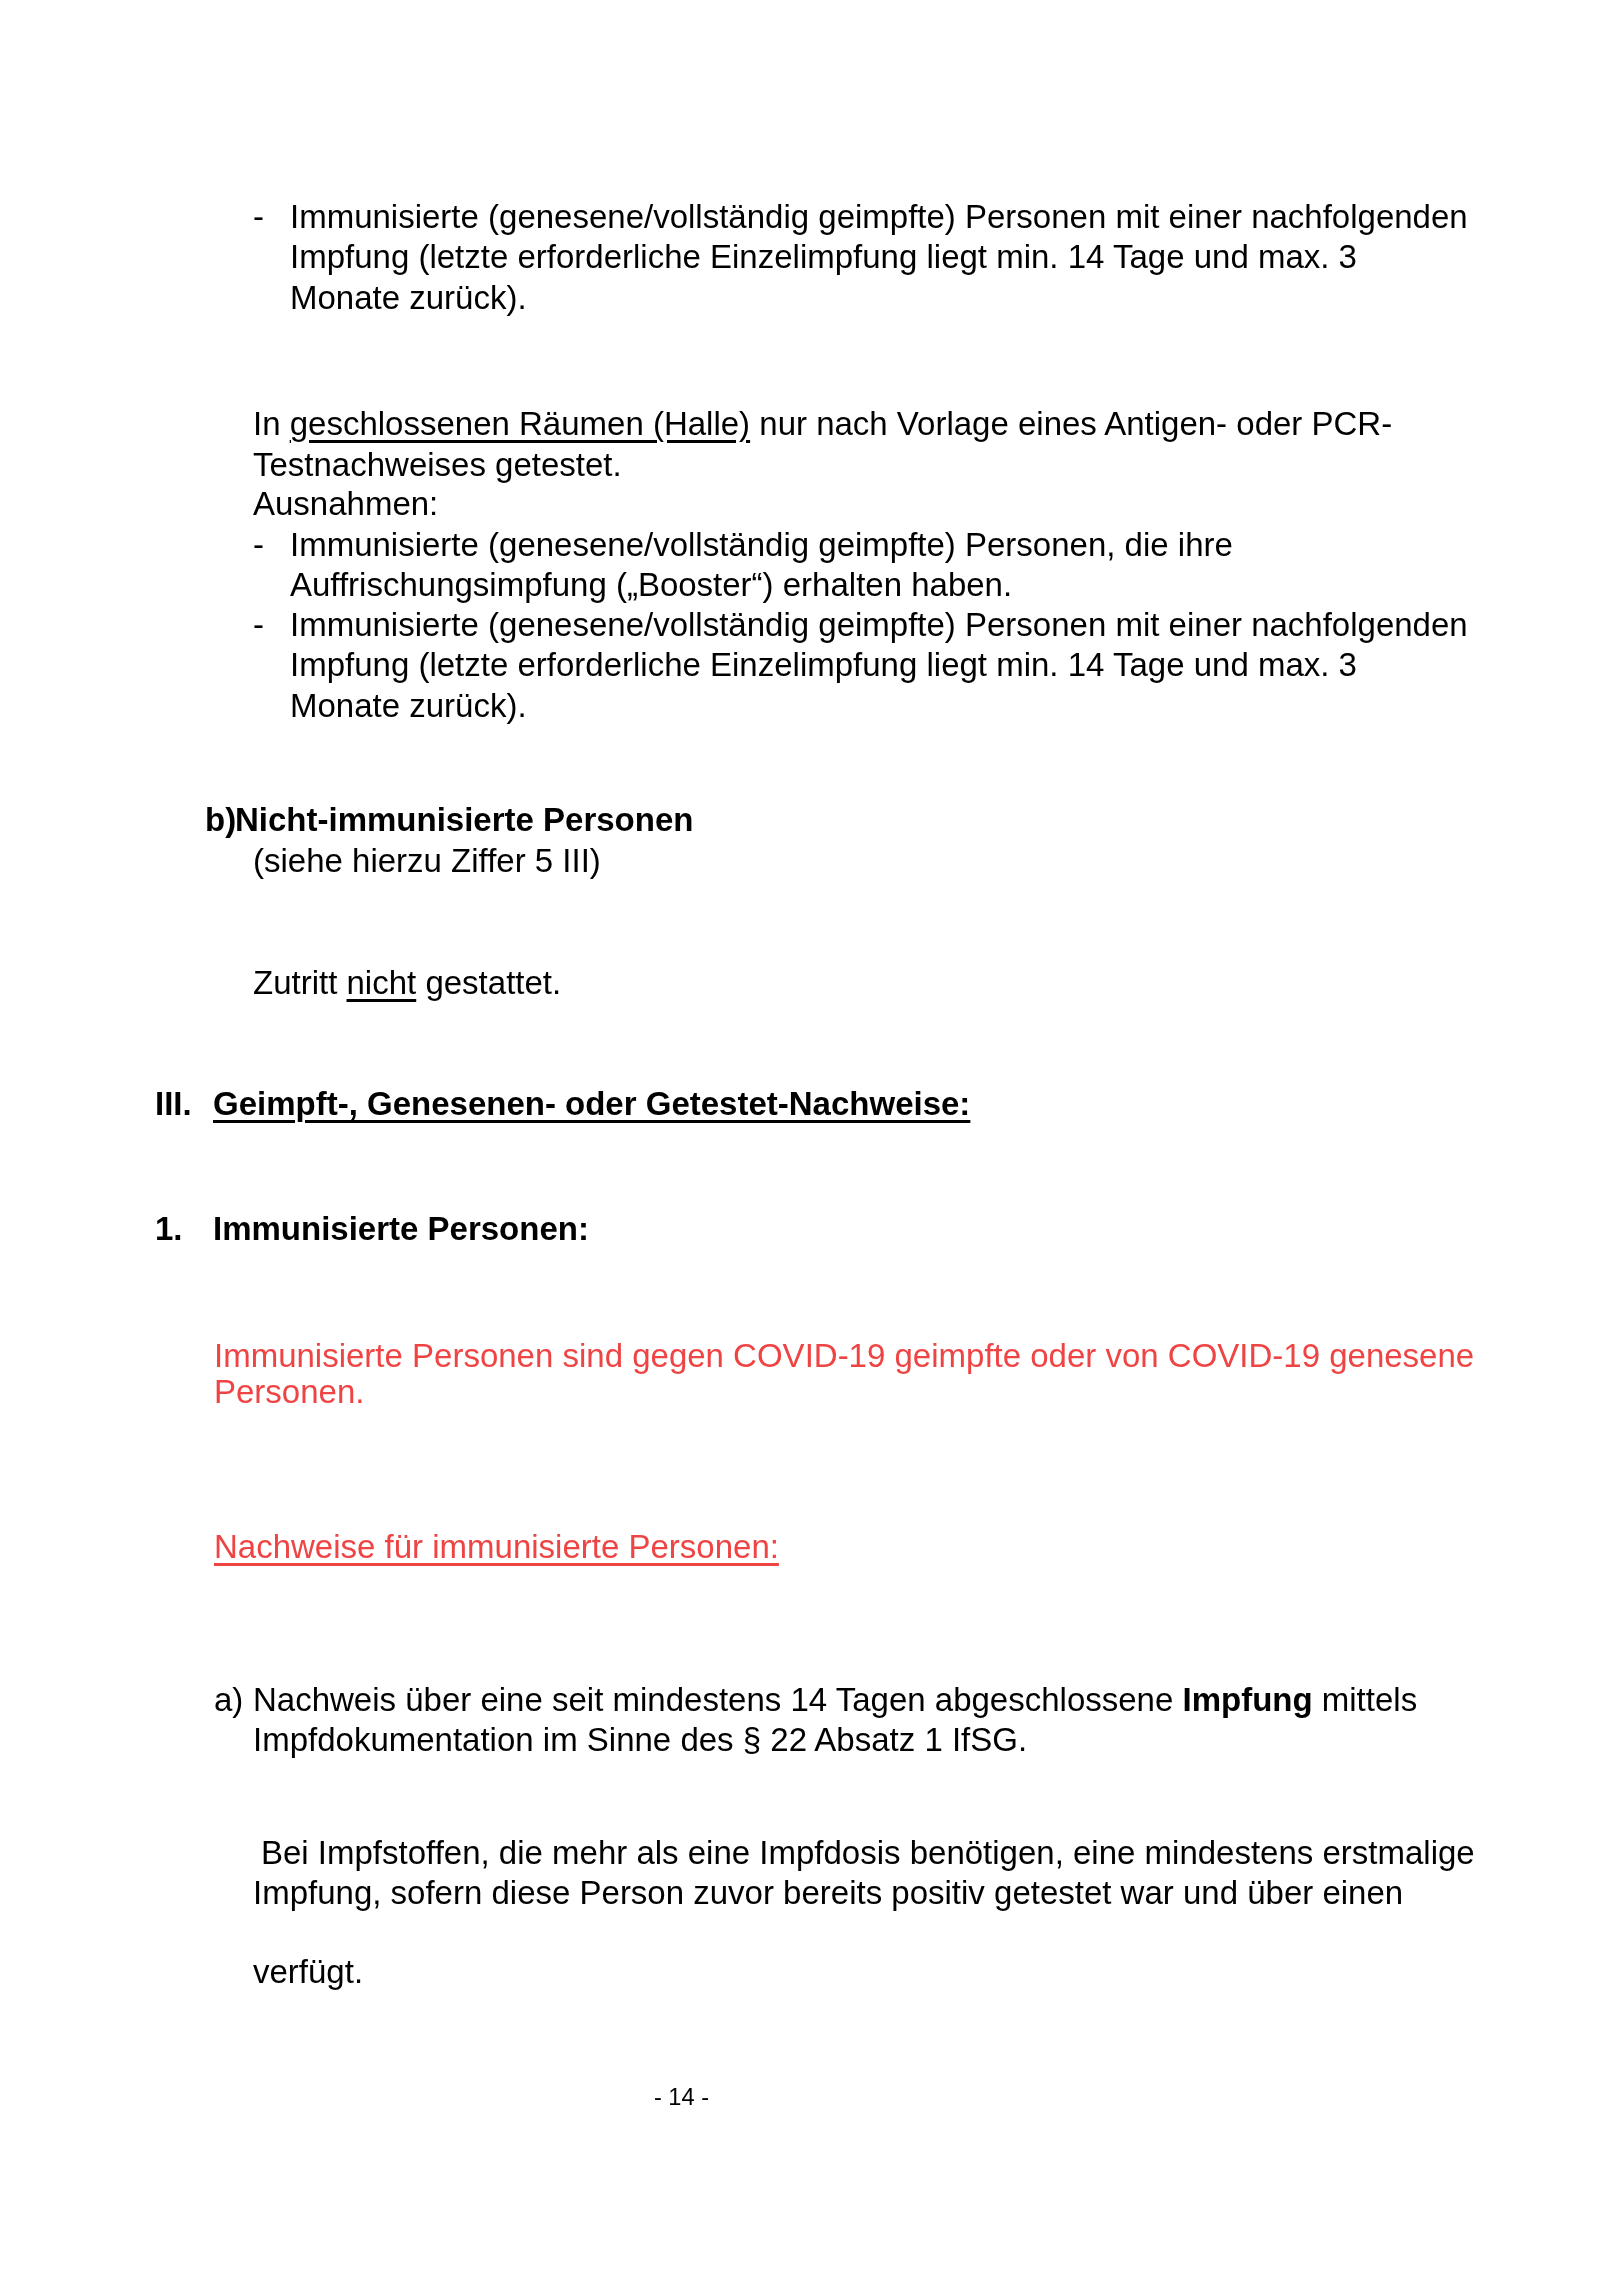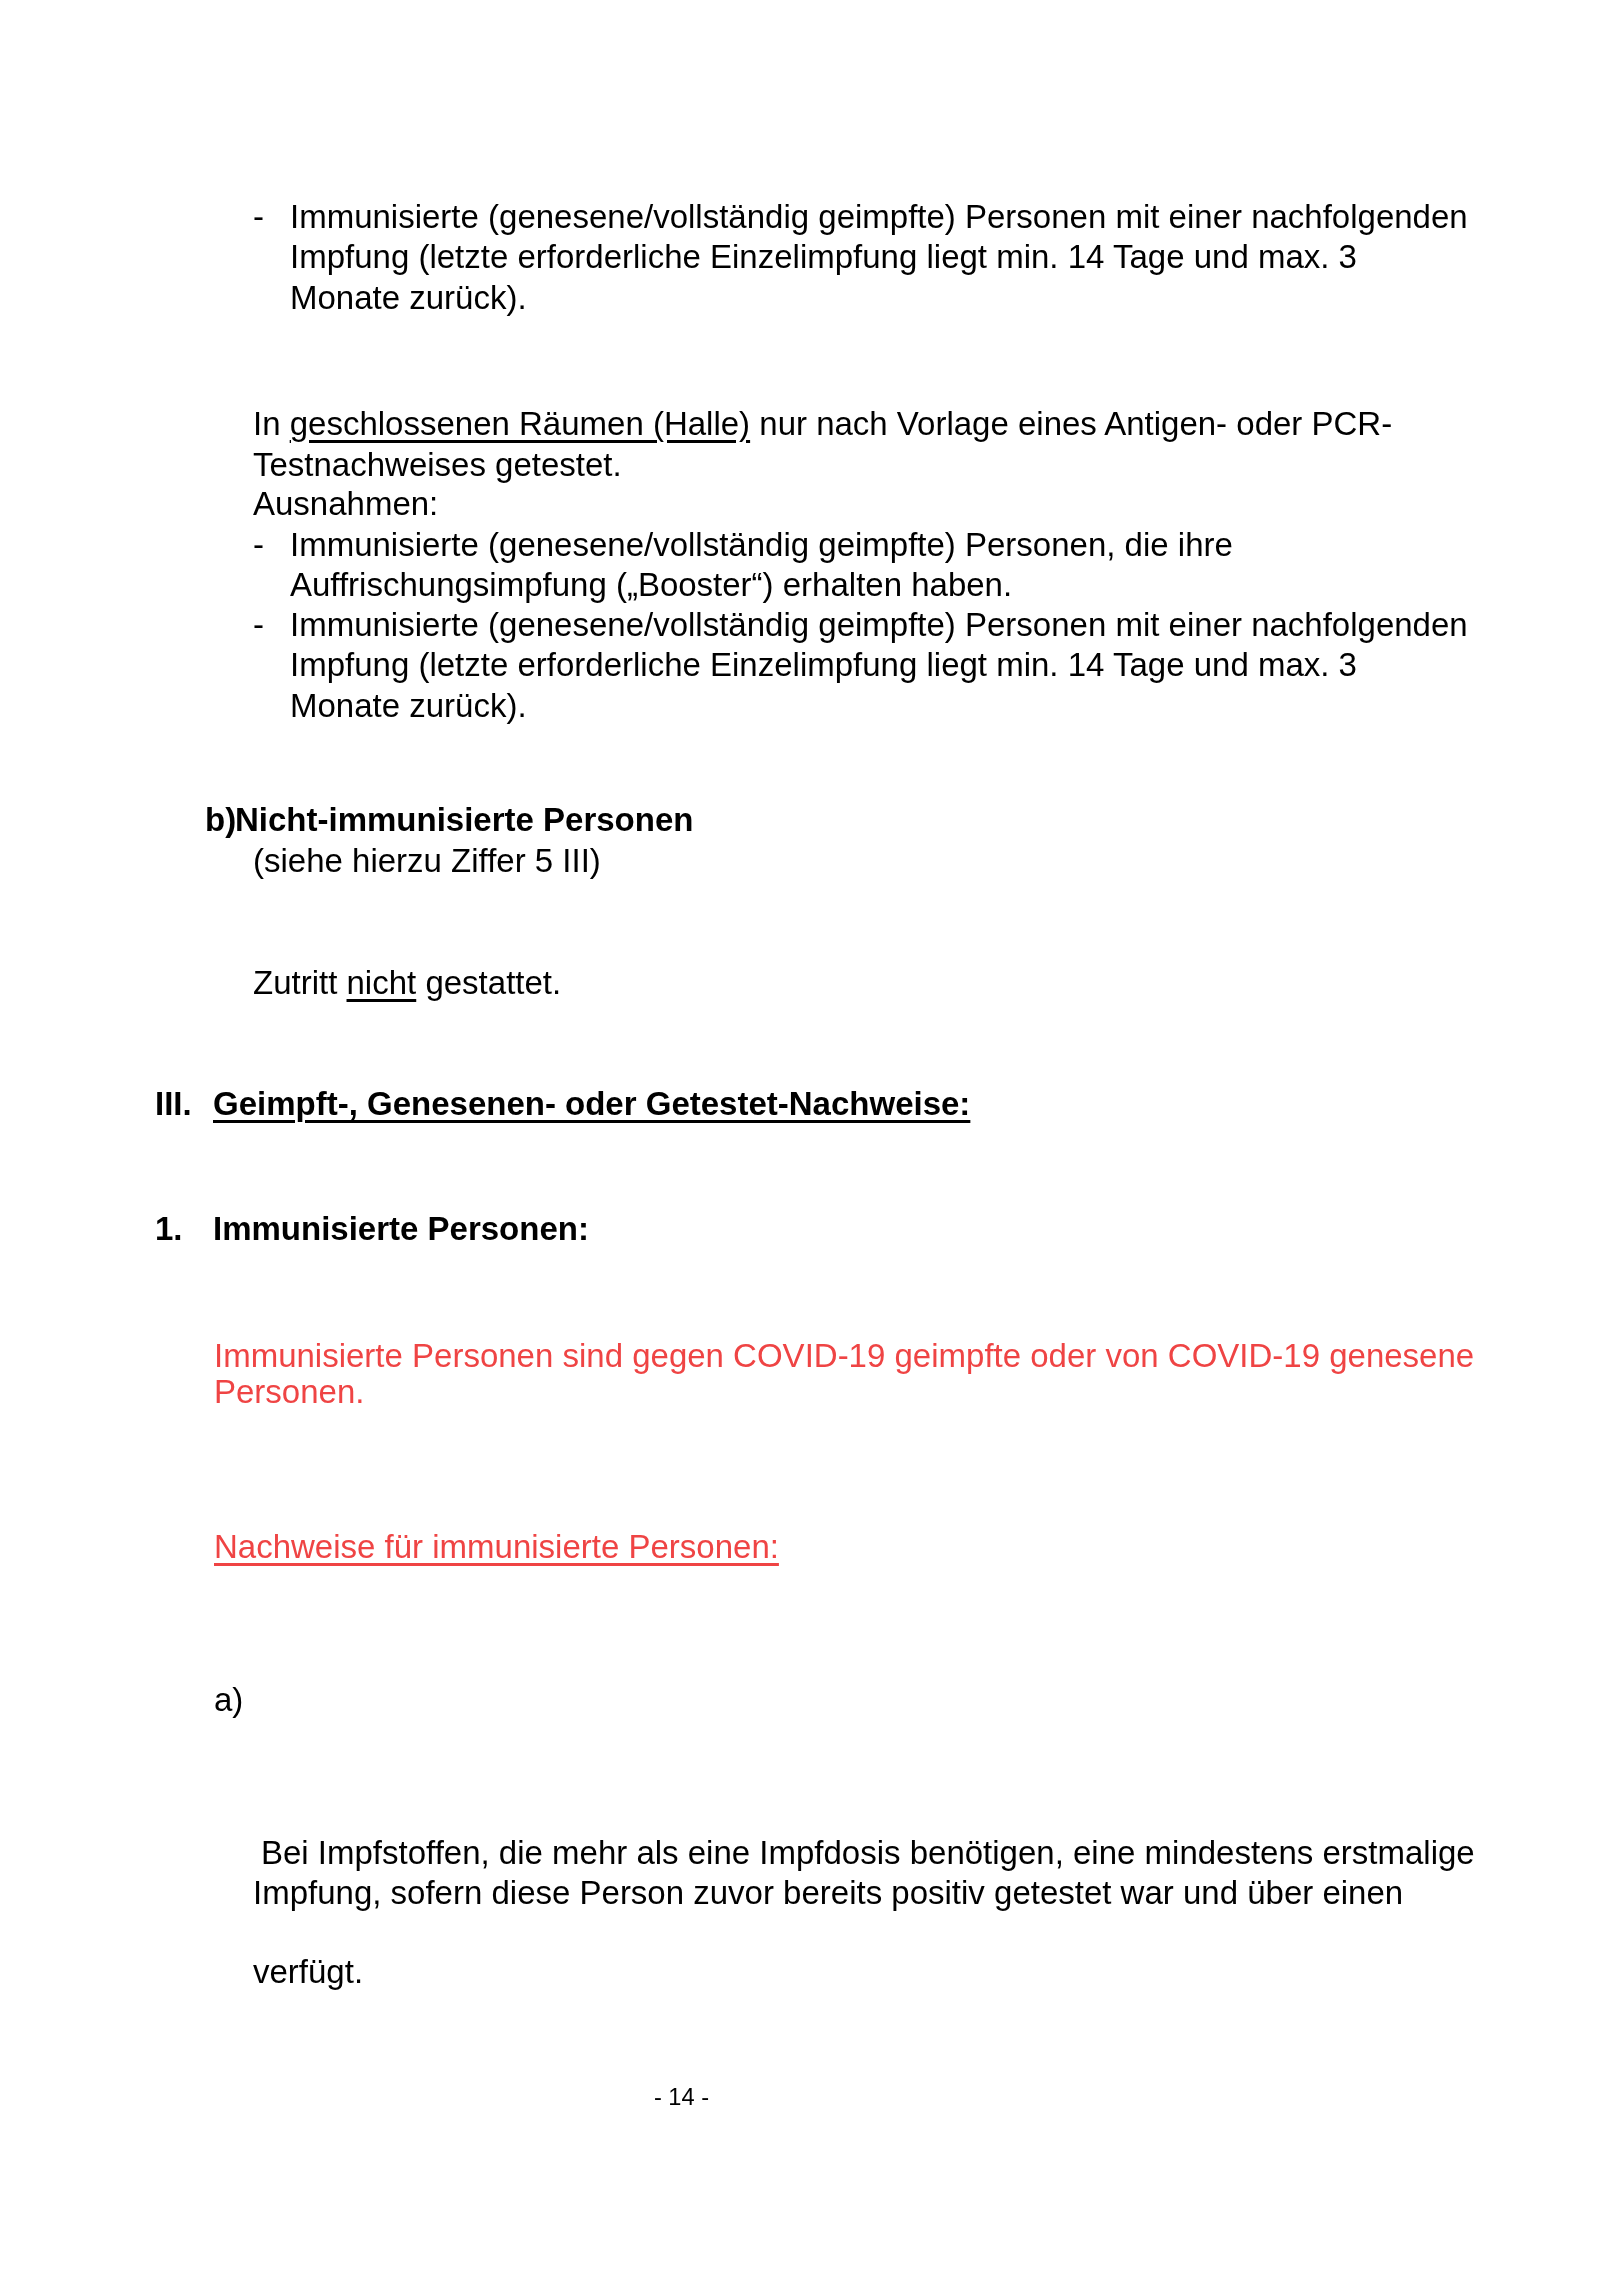--- a/index.html
+++ b/index.html
@@ -45,20 +45,22 @@
 
   <div class="line b" style="left:155px; top:1208px;">1.</div>
   <div class="line b" style="left:213px; top:1208px;">Immunisierte Personen:</div>
 
   <div class="line grey" style="left:214px; top:1335px;">Immunisierte Personen sind gegen COVID-19 geimpfte oder von COVID-19 genesene</div>
   <div class="line grey" style="left:214px; top:1371px;">Personen.</div>
 
   <div class="line grey u" style="left:214px; top:1526px;">Nachweise für immunisierte Personen:</div>
 
   <div class="line" style="left:214px; top:1679px;">a)</div>
+  <div class="line" style="left:253px; top:1679px;"><span>Nachweis über eine seit mindestens 14 Tagen abgeschlossene </span><span class="b">Impfung</span><span> mittels</span></div>
+  <div class="line" style="left:253px; top:1719px;">Impfdokumentation im Sinne des § 22 Absatz 1 IfSG.</div>
 
   <div class="line" style="left:253px; top:1832px;margin-left:8px;">Bei Impfstoffen, die mehr als eine Impfdosis benötigen, eine mindestens erstmalige</div>
   <div class="line" style="left:253px; top:1872px;">Impfung, sofern diese Person zuvor bereits positiv getestet war und über einen</div>
   <div class="line" style="left:253px; top:1951px;">verfügt.</div>
 
   <div class="pnum" style="top:2084px;">- 14 -</div>
 </div>
 
 
 </body></html>

